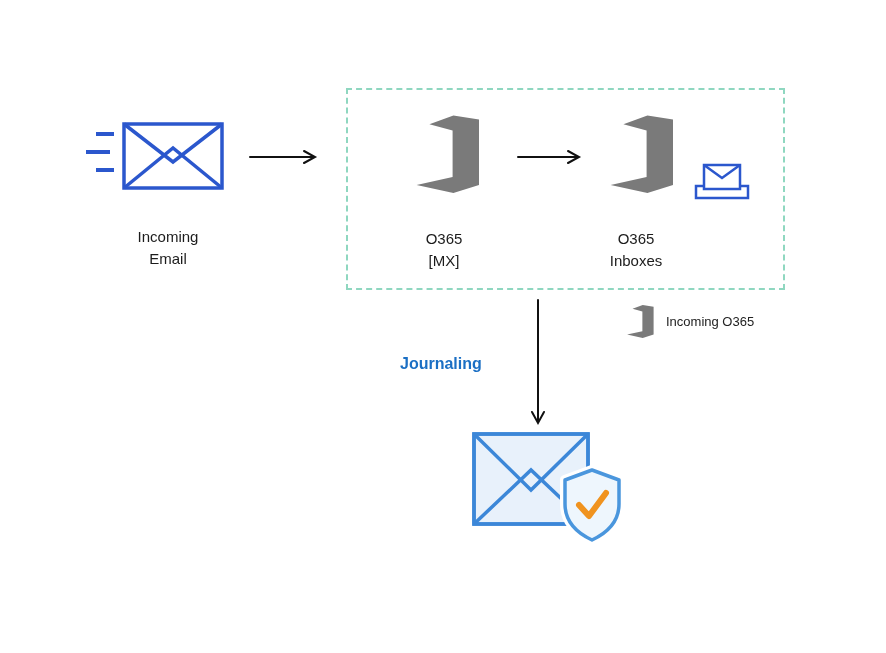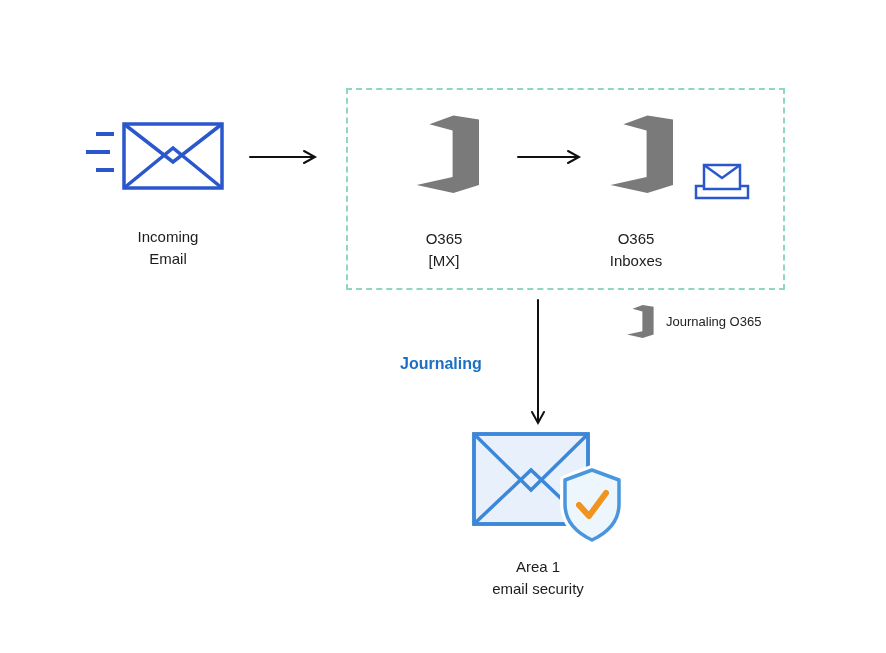--- a/index.html
+++ b/index.html
@@ -96,21 +96,21 @@
       <polyline points="10,3 28,16 46,3" fill="none"></polyline>
     </g>
   </svg>
 
   <div class="abs node-label" style="left:576px;top:228px;width:120px">O365
 Inboxes</div>
 
   <svg class="abs" style="left:623px;top:302px" width="34" height="38" viewBox="0 0 100 100">
     <use href="#office-logo" fill="#7a7a7a"></use>
   </svg>
-  <div class="abs legend-label" style="left:666px;top:314px">Journaling O365</div>
+  <div class="abs legend-label" style="left:666px;top:314px">Incoming O365</div>
 
   <svg class="abs" style="left:530px;top:298px" width="16" height="128" viewBox="0 0 16 128">
     <g stroke="#111111" stroke-width="2" fill="none" stroke-linecap="round">
       <line x1="8" y1="2" x2="8" y2="124"></line>
       <polyline points="2,114 8,125 14,114"></polyline>
     </g>
   </svg>
 
   <div class="abs journaling-label" style="left:400px;top:355px;width:106px">Journaling</div>
 
@@ -121,16 +121,14 @@
       <polyline points="2,92 59,38 116,92" fill="none" stroke="#3c87d8" stroke-width="3.5"></polyline>
       <rect x="2" y="2" width="114" height="90" fill="none" stroke="#3c87d8" stroke-width="3.5"></rect>
     </g>
     <g>
       <path d="M120,38 L147,48 L147,72 C147,90 135,101 120,108 C105,101 93,90 93,72 L93,48 Z" fill="#ffffff" stroke="#ffffff" stroke-width="10" stroke-linejoin="round"></path>
       <path d="M120,38 L147,48 L147,72 C147,90 135,101 120,108 C105,101 93,90 93,72 L93,48 Z" fill="#eef6fd" stroke="#4a96dd" stroke-width="3.5" stroke-linejoin="round"></path>
       <polyline points="107,73 117,84 134,61" fill="none" stroke="#f0931f" stroke-width="6" stroke-linecap="round" stroke-linejoin="round"></polyline>
     </g>
   </svg>
 
-  <div class="abs node-label" style="left:458px;top:556px;width:160px">Area 1
-email security</div>
 
 </div>
 
 </body></html>

